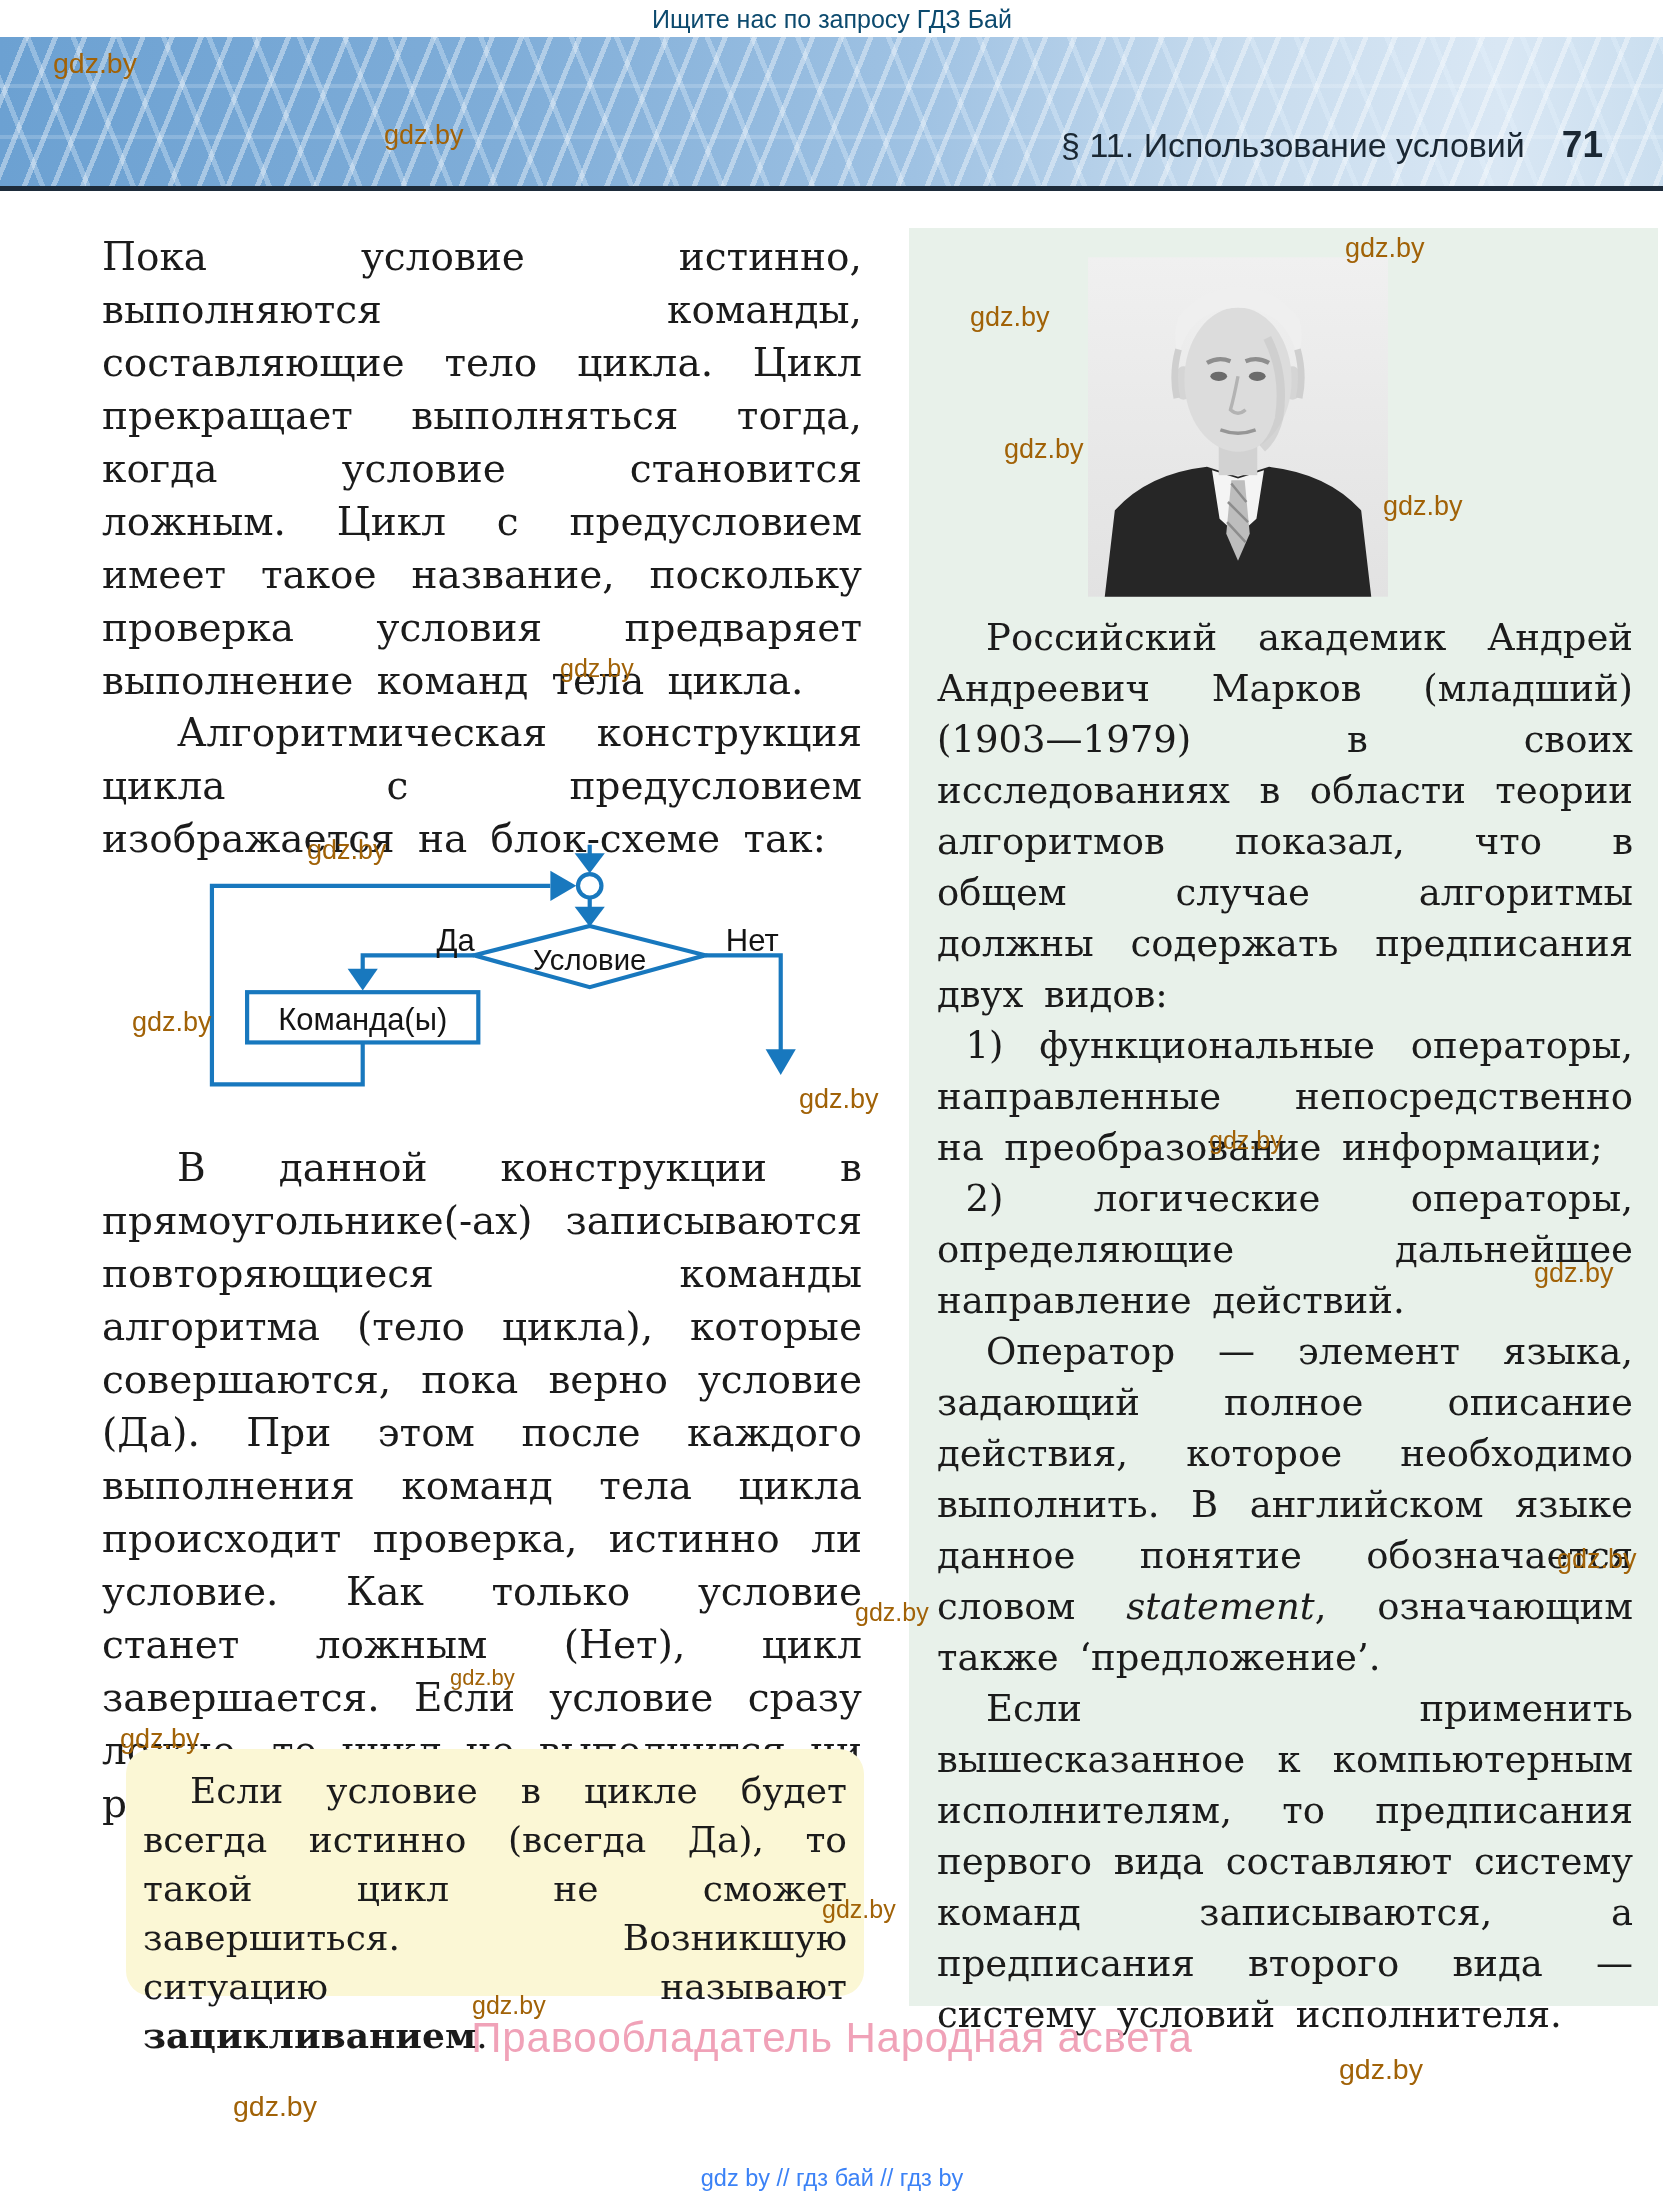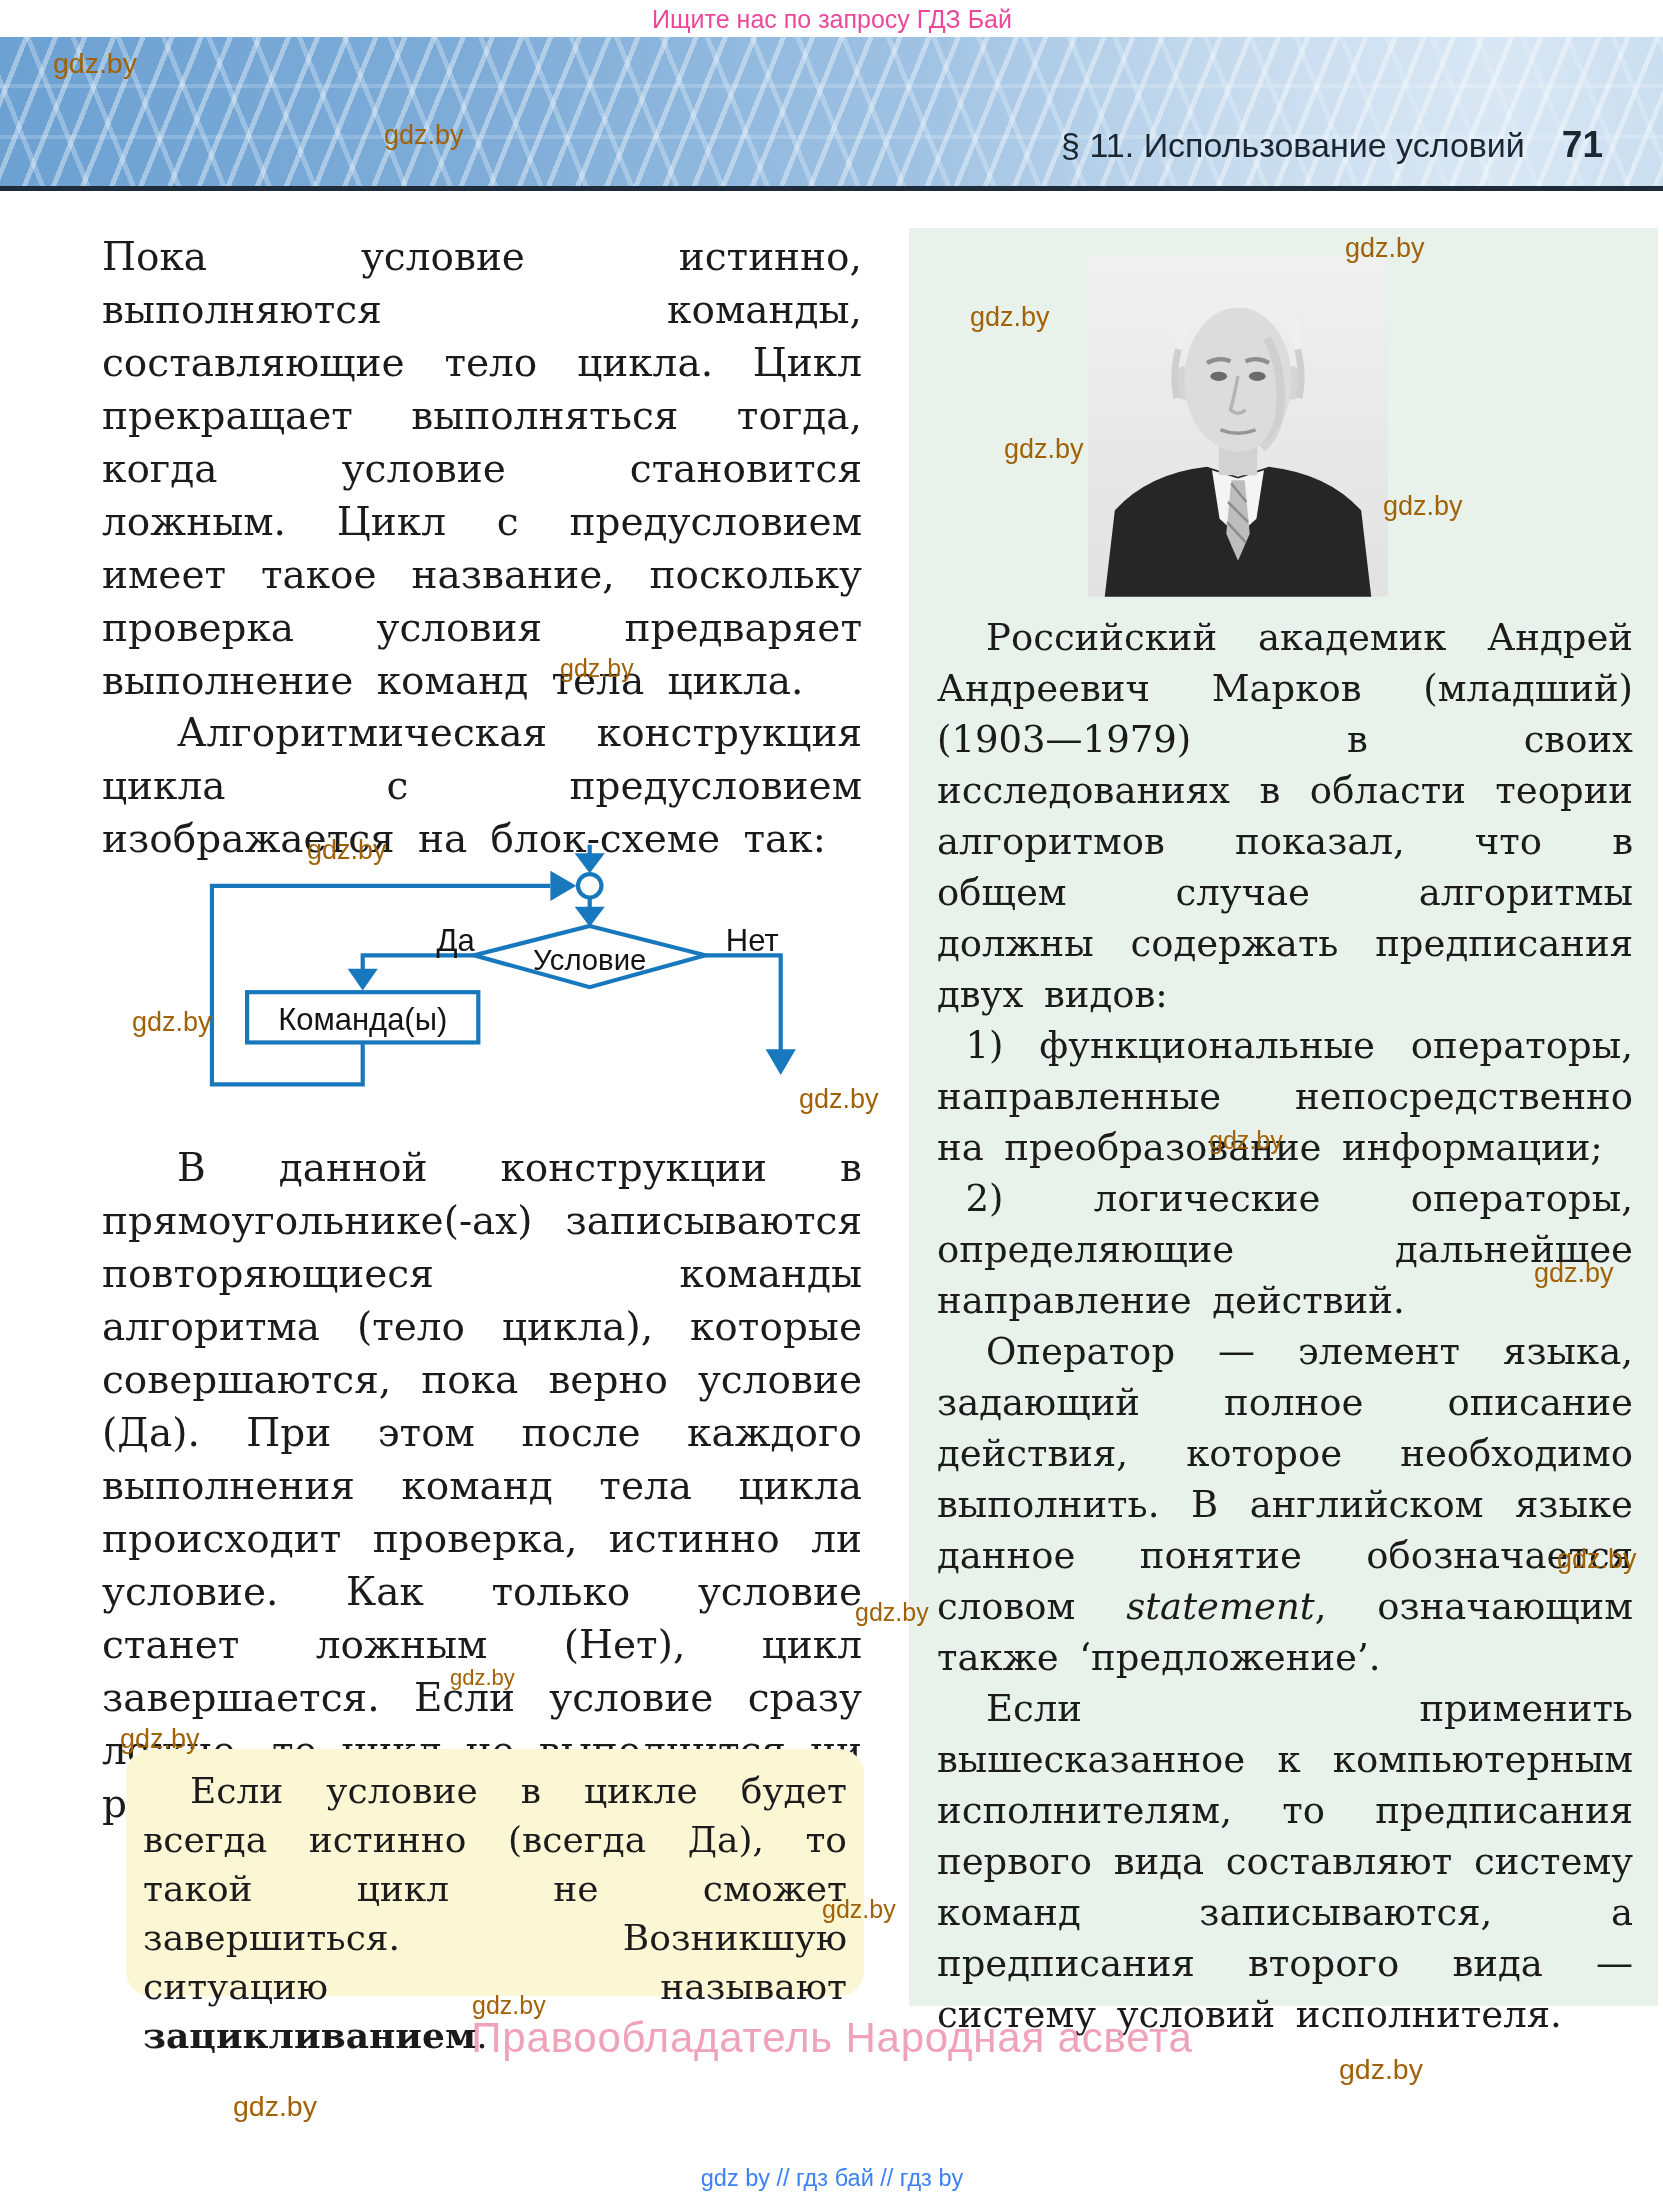--- a/index.html
+++ b/index.html
@@ -1,19 +1,19 @@
 <!DOCTYPE html>
 <html style="font-size:13.4px"><head>
 <meta charset="utf-8">
 <style>
   html,body{margin:0;padding:0;background:#9a9a9a;}
   .page{position:relative;width:1664px;height:2205px;background:#ffffff;overflow:hidden;
         font-family:"DejaVu Serif",serif;color:#1b1b1b;}
   .notice-top{position:absolute;top:5px;left:0;width:100%;text-align:center;
-        font-family:"Liberation Sans",sans-serif;font-size:25px;color:#ec4899;}
+        font-family:"Liberation Sans",sans-serif;font-size:25px;color:#0c4a6e;}
   .band{position:absolute;top:37px;left:0;width:1664px;height:149px;
         border-bottom:5.9px solid #1d2b3a;
         background:linear-gradient(to right,#6ca1d2 0%,#7fadd8 30%,#9fc2e3 55%,#c8dcee 75%,#d9e7f4 90%,#cadeef 100%);}
   .band::before{content:"";position:absolute;inset:0;
         background:
           repeating-linear-gradient(112deg, rgba(255,255,255,0) 0 22px, rgba(255,255,255,.38) 22px 27px),
           repeating-linear-gradient(68deg, rgba(255,255,255,0) 0 37px, rgba(230,242,252,.33) 37px 42px),
           repeating-linear-gradient(0deg, rgba(255,255,255,0) 0 47px, rgba(255,255,255,.18) 47px 51px);}
   .header-title{position:absolute;top:124px;right:61px;z-index:3;
         font-family:"Liberation Sans",sans-serif;font-size:34px;color:#1a2733;white-space:nowrap;}

